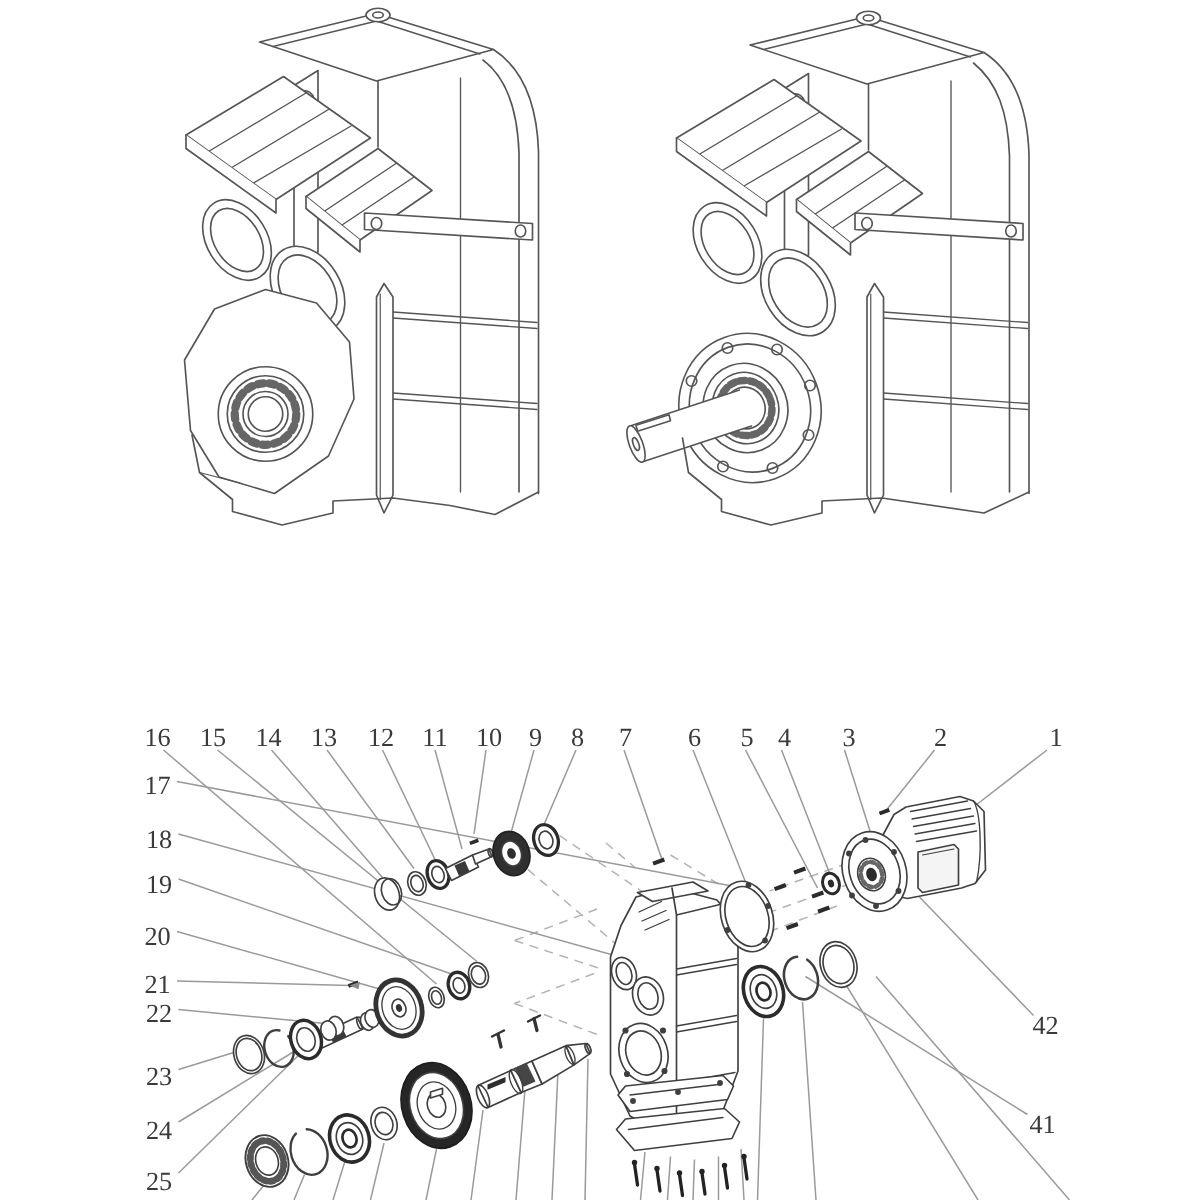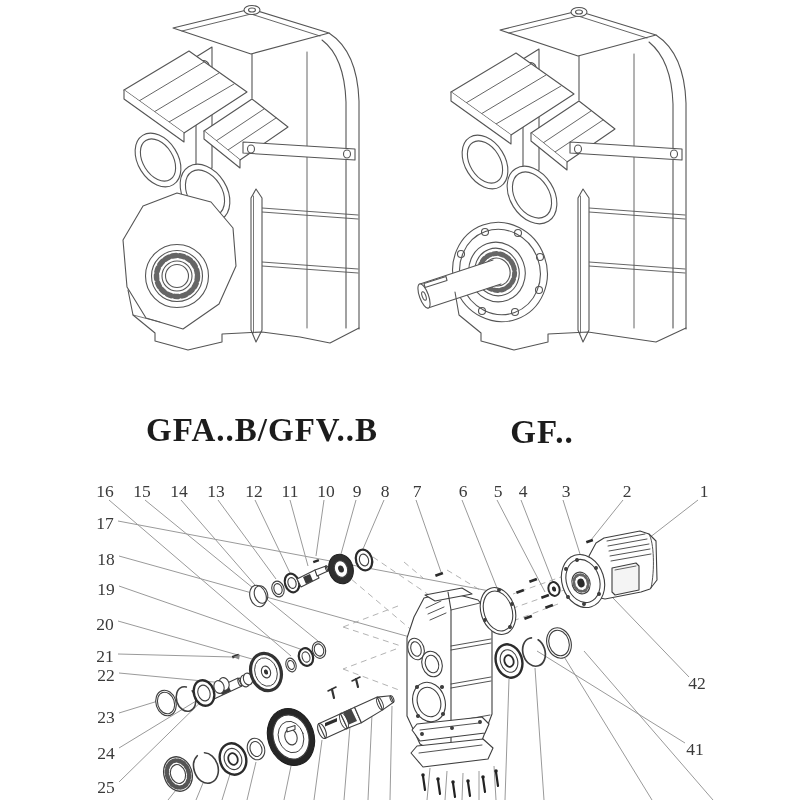--- a/index.html
+++ b/index.html
@@ -9,22 +9,20 @@
            text-align:center;letter-spacing:1px;font-family:"Liberation Serif", serif;}
   #cap-left{left:112px;top:412px;width:300px;}
   #cap-right{left:442px;top:414px;width:200px;}
   svg text{font-family:"Liberation Serif", serif;font-size:17.5px;fill:#3a3a3a;}
 </style>
 </head>
 <body>
 
 <div id="page">
 
-  <div id="cap-left" class="caption">GFA..B/GFV..B</div>
-  <div id="cap-right" class="caption">GF..</div>
 
   <svg id="art" width="800" height="800" viewBox="0 0 800 800" style="position:absolute;left:0;top:0">
 
     <g stroke="#555" fill="none" stroke-width="1.1" stroke-linejoin="round" stroke-linecap="round">
       <path d="M329,33 C349,46 358,71 359,101 L359,329"></path>
       <path d="M322,40 C338,52 345,73 346,102 L346,328"></path>
       <path d="M307,52 L307,328" stroke-width="0.9"></path>
       <path d="M173,28 L251,9 L329,33 L251,54 Z" fill="#fff"></path>
       <path d="M182,31 L251,14 L320,36" stroke-width="0.9"></path>
       <ellipse cx="252" cy="10" rx="8" ry="4.5" fill="#fff"></ellipse>

